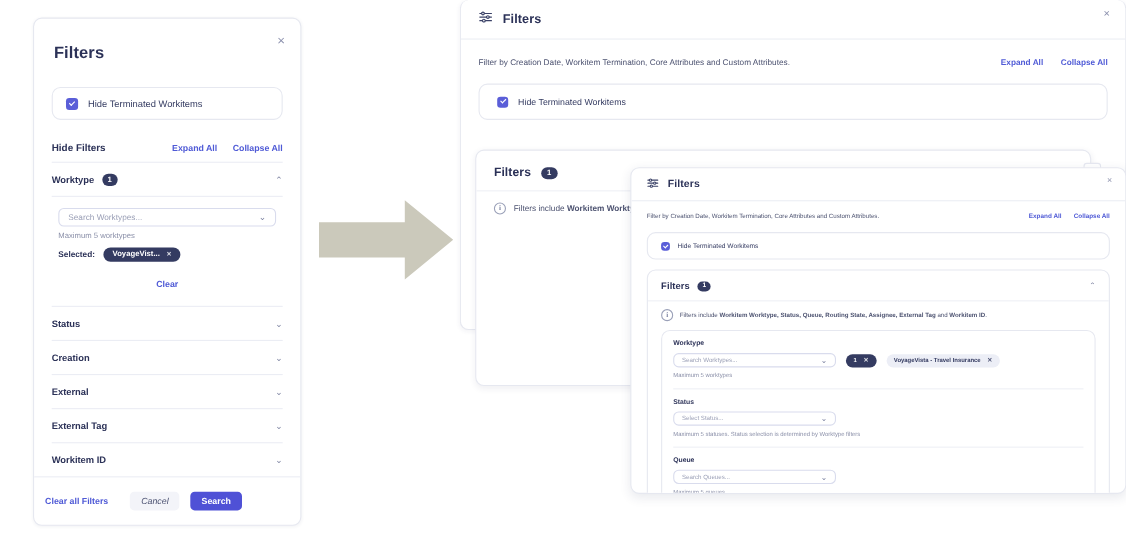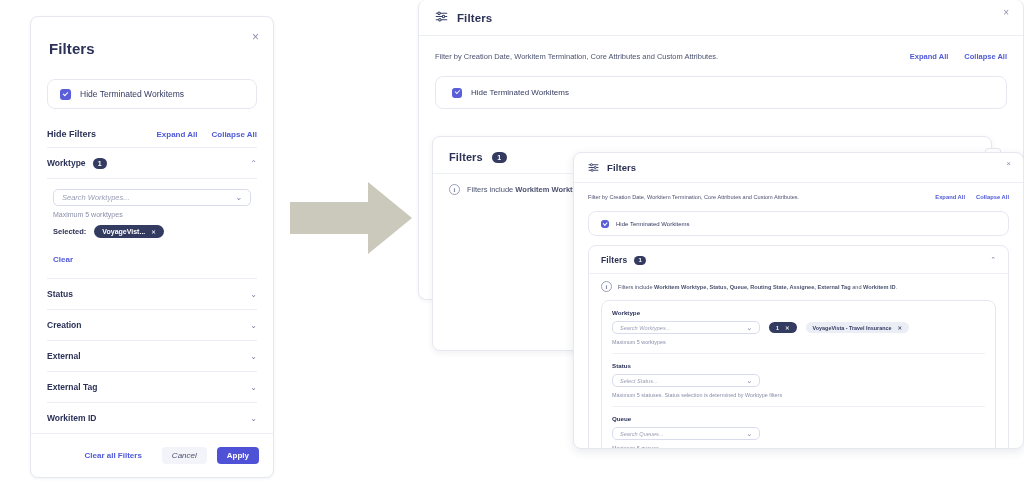--- a/index.html
+++ b/index.html
@@ -93,21 +93,20 @@
   }
   .field {
     display: flex;
     align-items: center;
     justify-content: space-between;
     border: 1px solid #d9dced;
     border-radius: 5px;
     background: #fff;
     color: #9a9fb6;
     box-sizing: border-box;
-    font-style: italic;
   }
 
   
   #left-panel {
     left: 30px;  top: 16px;  width: 244px;  height: 462px;
     border-radius: 8px;
     box-shadow: 0 1px 3px rgba(40,45,90,.06);
   }
   #left-panel .panel-head { height: 62px; padding: 0 18px; }
   #left-panel .panel-title { font-size: 15px; }
@@ -135,27 +134,27 @@
   #left-panel .wt-body { padding: 10px 6px 12px 6px; border-top: 1px solid #ebedf4; }
   #left-panel .field { height: 17px; padding: 0 8px; font-size: 7.5px; }
   #left-panel .maxnote { font-size: 7px; color:#8a8fa8; margin-top: 5px; }
   #left-panel .selrow { display:flex; align-items:center; gap: 8px; margin-top: 7px; }
   #left-panel .selrow .sl { font-size: 7.5px; font-weight:bold; color:#2b3157;}
   .chip {
     background: #343b61; color:#fff; border-radius: 999px;
     display: inline-flex; align-items:center; gap:6px;
   }
   #left-panel .chip { font-size: 7px; padding: 3px 8px; font-weight:bold;}
-  #left-panel .clearrow { text-align: left; margin-top: 10px; }
+  #left-panel .clearrow { text-align: center; margin-top: 10px; }
   #left-panel .clearrow .link { font-size: 8px; }
 
   #left-panel .footer {
     position: absolute; left: 0; right: 0; bottom: 0; height: 44px;
     border-top: 1px solid #ebedf4;
-    display:flex; align-items:center; justify-content:flex-end; gap:10px;
+    display:flex; align-items:center; justify-content:flex-start; gap:10px;
     padding-right: 14px; box-sizing:border-box;
   }
   .btn { border-radius: 4px; display:inline-flex; align-items:center; justify-content:center; cursor:pointer; box-sizing:border-box;}
   .btn-link { color:#4f5ad6; font-weight:bold; }
   .btn-ghost { background:#f3f4f9; color:#4a5070;font-style:italic; }
   .btn-primary { background:#4f51d6; color:#fff; font-weight:bold; }
   #left-panel .btn { font-size: 8px; height: 17px; padding: 0 10px; }
 
   
   #flow-arrow { position:absolute; left: 290px; top: 180px; }
@@ -321,21 +320,21 @@
     </div>
     <div class="acc-row">
       <span class="lbl">Workitem ID</span>
       <span class="chev">⌄</span>
     </div>
   </div>
 
   <div class="footer">
     <span class="btn btn-link">Clear all Filters</span>
     <span class="btn btn-ghost">Cancel</span>
-    <span class="btn btn-primary">Apply</span>
+    <span class="btn btn-primary">Search</span>
   </div>
 </div>
 
 <div id="flow-arrow">
   <svg width="124" height="76" viewBox="0 0 124 76" aria-hidden="true">
     <path d="M0 22 L78 22 L78 2 L122 38 L78 74 L78 54 L0 54 Z" fill="#cbc9bb"></path>
   </svg>
 </div>
 
 <div class="panel" id="panel-a">

